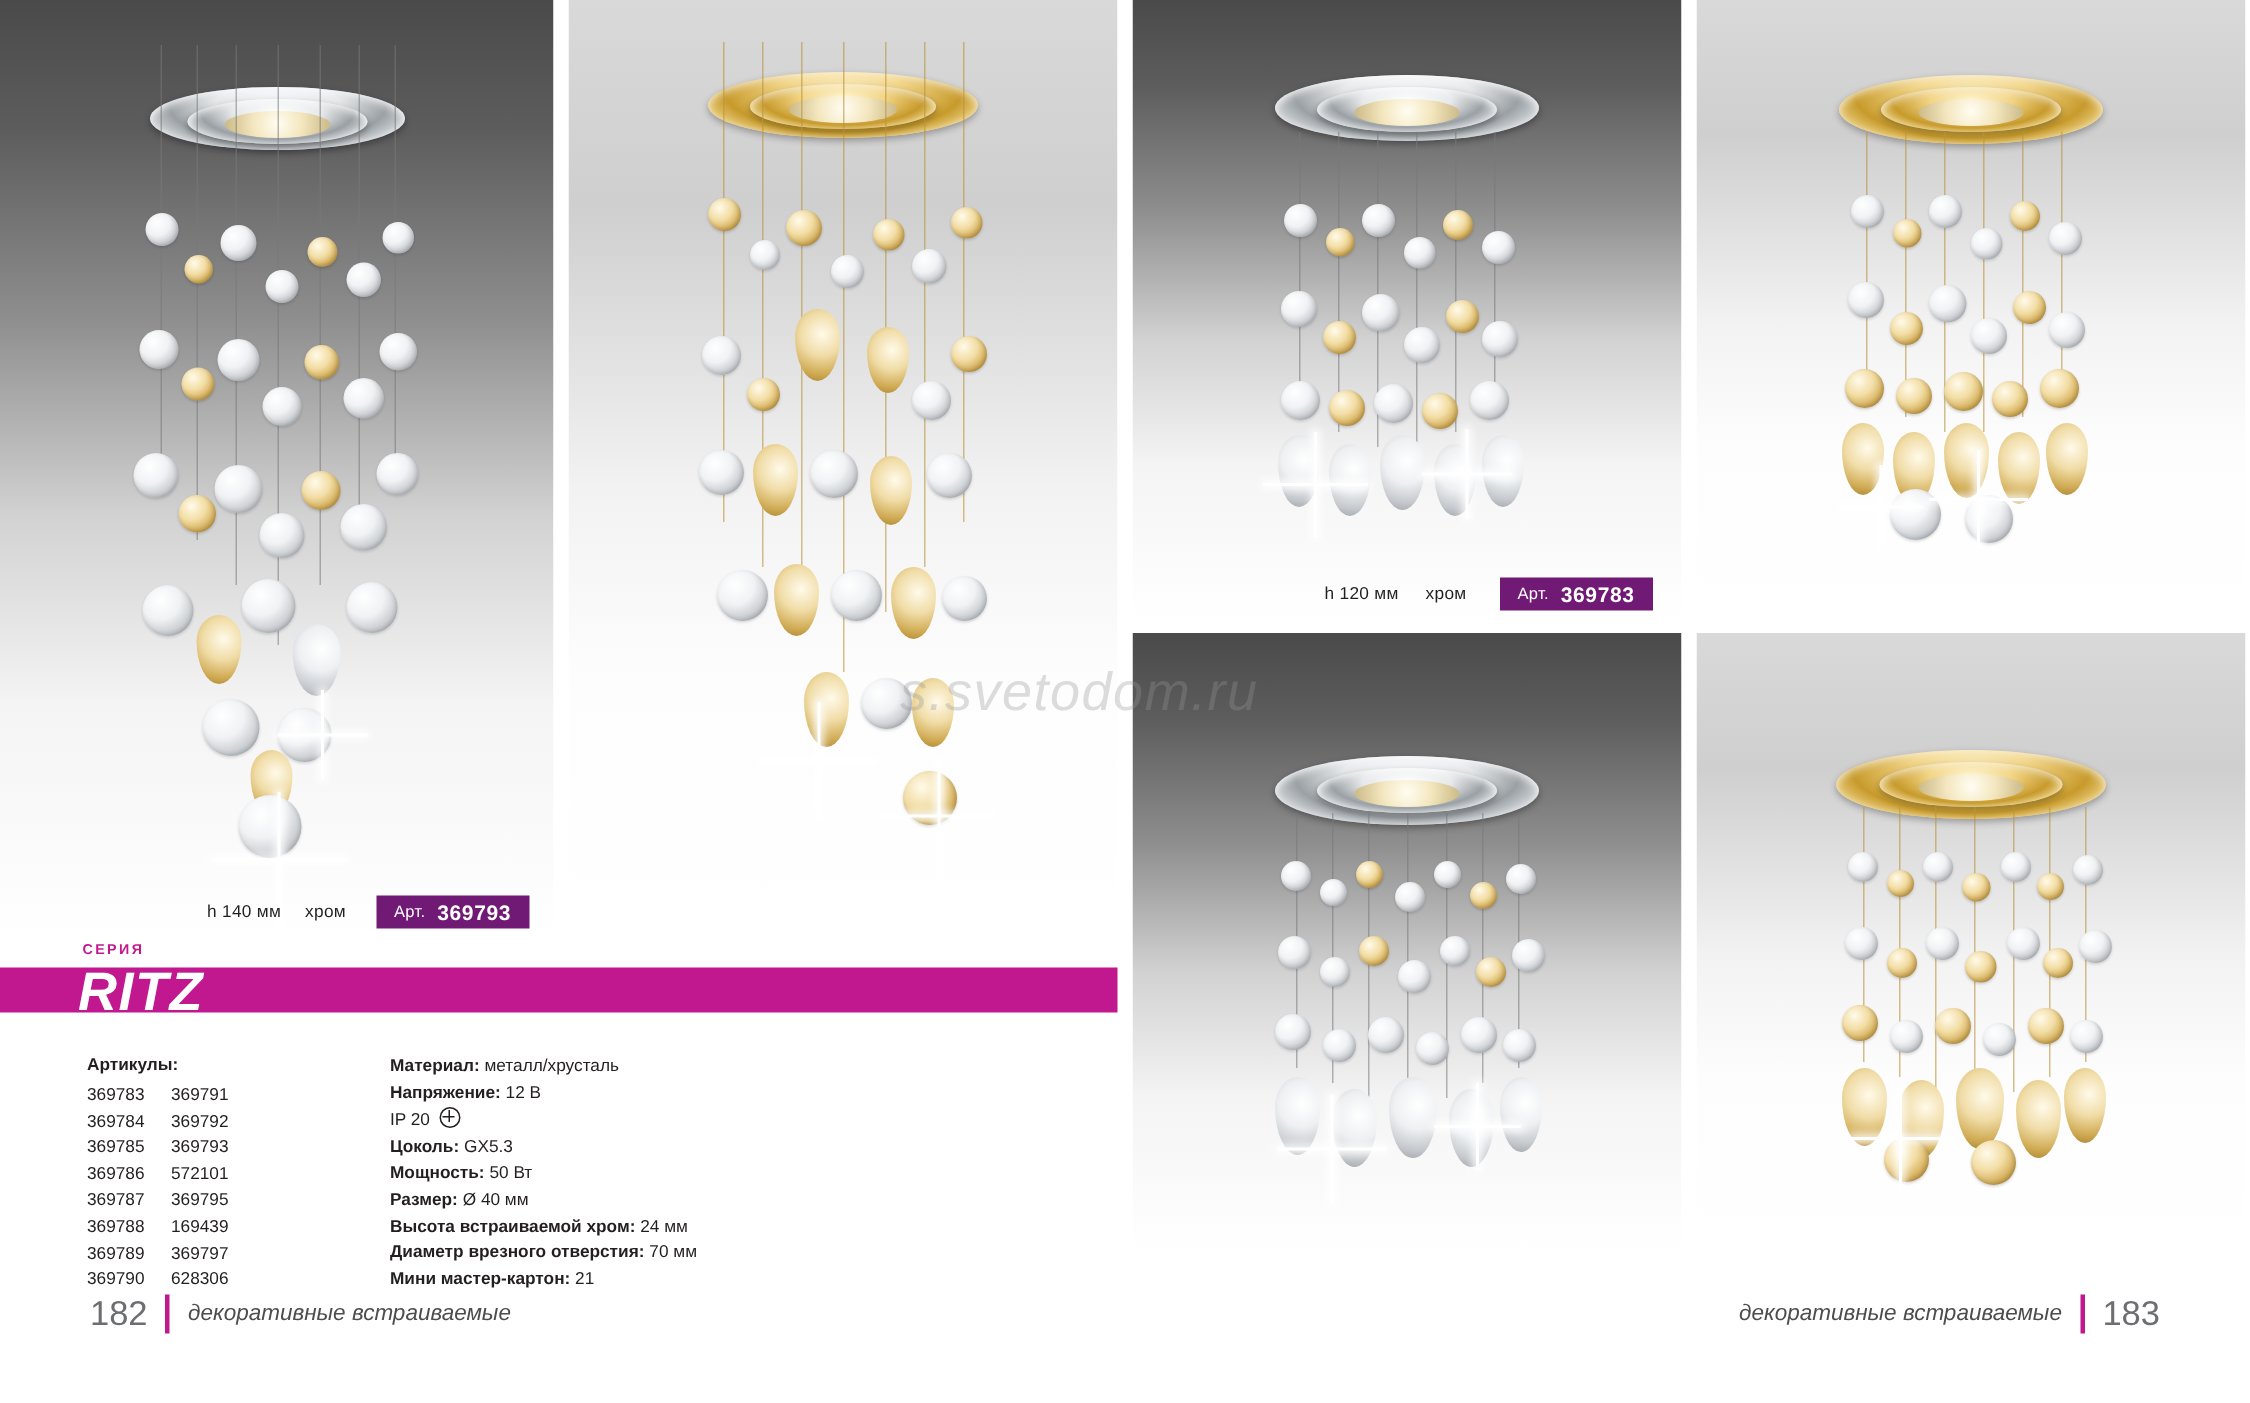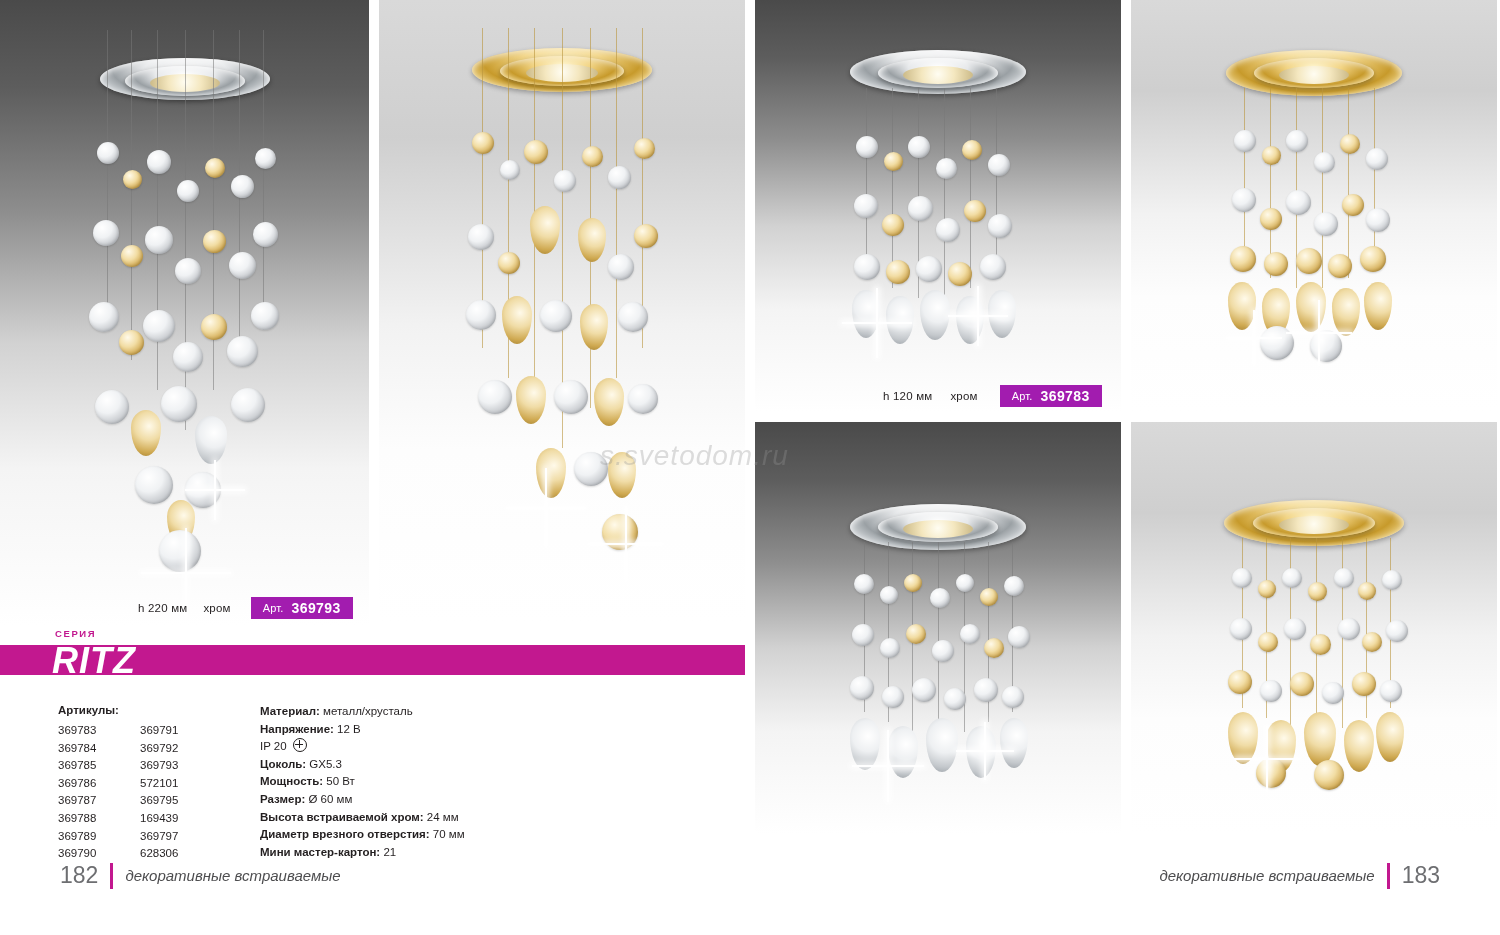--- a/index.html
+++ b/index.html
@@ -36,21 +36,21 @@
   .drop.go{background:radial-gradient(circle at 40% 65%,#fffaea 0%,#f0dca6 40%,#cfa951 75%,#a07c2d 100%);}
   .spark{position:absolute;pointer-events:none;}
   .spark::before,.spark::after{content:"";position:absolute;left:50%;top:50%;background:#ffffff;
       transform:translate(-50%,-50%);}
   .spark::before{width:100%;height:2px;box-shadow:0 0 6px 2px rgba(255,255,255,.95);}
   .spark::after{width:2px;height:100%;box-shadow:0 0 6px 2px rgba(255,255,255,.95);}
 
   
   .lblrow{position:absolute;display:flex;align-items:center;height:22px;font-size:11.5px;letter-spacing:.2px;text-align:right;}
   .lblrow .txt{color:#231f20;}
-  .art{background:#a21caf;color:#ffffff;height:22px;display:flex;align-items:center;gap:8px;padding:0 12px;}
+  .art{background:#701a75;color:#ffffff;height:22px;display:flex;align-items:center;gap:8px;padding:0 12px;}
   .art .a-l{font-size:11px;}
   .art .a-n{font-size:14px;font-weight:bold;letter-spacing:.4px;}
 
   
   .seriesbar{position:absolute;left:0;top:645px;width:745px;height:30px;background:#c2188f;}
   .serieslabel{position:absolute;left:55px;top:628px;font-size:9.5px;font-weight:bold;color:#c2188f;letter-spacing:1.6px;}
   .seriesname{position:absolute;left:52px;top:640px;font-size:36px;font-style:italic;font-weight:bold;color:#ffffff;letter-spacing:1px;}
 
   
   .arts-title{position:absolute;left:58px;top:704px;font-size:11.5px;font-weight:bold;}
@@ -63,21 +63,21 @@
   .ipicon::after{content:"";position:absolute;left:5px;top:1px;width:1px;height:8px;background:#231f20;}
 
   
   .footer-left{position:absolute;left:60px;top:862px;display:flex;align-items:center;gap:12px;}
   .footer-right{position:absolute;right:60px;top:862px;display:flex;align-items:center;gap:12px;}
   .pnum{font-size:23px;color:#6d6e71;}
   .frule{width:3px;height:26px;background:#c2188f;}
   .fcap{font-size:15px;font-style:italic;color:#4d4d4f;}
 
   
-  .watermark{position:absolute;left:600px;top:440px;font-size:28px;color:rgba(150,150,150,.32);
+  .watermark{position:absolute;left:600px;top:440px;font-size:36px;color:rgba(150,150,150,.32);
              font-style:italic;letter-spacing:1px;pointer-events:none;}
 </style>
 </head>
 <body>
 
 <div class="page">
 
   <div class="panel" style="left:0;top:0;width:369px;height:625px;">
     <div class="photo dark"></div>
     <div class="lamp" style="top:30px;width:300px;height:560px;">
@@ -124,21 +124,21 @@
       <div class="bead cl" style="left:196px;top:358px;width:34px;height:34px;"></div>
 
       <div class="bead cl" style="left:100px;top:436px;width:38px;height:38px;"></div>
       <div class="bead cl" style="left:150px;top:442px;width:36px;height:36px;"></div>
       <div class="drop go" style="left:132px;top:470px;width:28px;height:44px;"></div>
       <div class="bead cl" style="left:124px;top:500px;width:42px;height:42px;"></div>
       <div class="spark" style="left:106px;top:498px;width:90px;height:90px;"></div>
       <div class="spark" style="left:150px;top:430px;width:60px;height:60px;"></div>
     </div>
     <div class="lblrow" style="left:138px;top:597px;">
-      <span class="txt">h 220 мм</span>
+      <span class="txt">h 140 мм</span>
       <span class="txt" style="margin-left:16px;">хром</span>
       <span class="art" style="margin-left:20px;">
         <span class="a-l">Арт.</span>
         <span class="a-n">369793</span>
       </span>
     </div>
   </div>
 
   <div class="panel" style="left:379px;top:0;width:366px;height:625px;">
     <div class="photo"></div>
@@ -403,21 +403,21 @@
     <div>369783</div>
     <div>369784</div>
     <div>369785</div>
     <div>369786</div>
     <div>369787</div>
     <div>369788</div>
     <div>369789</div>
     <div>369790</div>
   </div>
 
-  <div class="arts-col" style="left:140px;top:722px;text-align:center;">
+  <div class="arts-col" style="left:114px;top:722px;text-align:center;">
     <div>369791</div>
     <div>369792</div>
     <div>369793</div>
     <div>572101</div>
     <div>369795</div>
     <div>169439</div>
     <div>369797</div>
     <div>628306</div>
   </div>
 
@@ -437,21 +437,21 @@
     <div>
       <b>Цоколь:</b>
       <span>GX5.3</span>
     </div>
     <div>
       <b>Мощность:</b>
       <span>50 Вт</span>
     </div>
     <div>
       <b>Размер:</b>
-      <span>Ø 60 мм</span>
+      <span>Ø 40 мм</span>
     </div>
     <div>
       <b>Высота встраиваемой хром:</b>
       <span>24 мм</span>
     </div>
     <div>
       <b>Диаметр врезного отверстия:</b>
       <span>70 мм</span>
     </div>
     <div>

